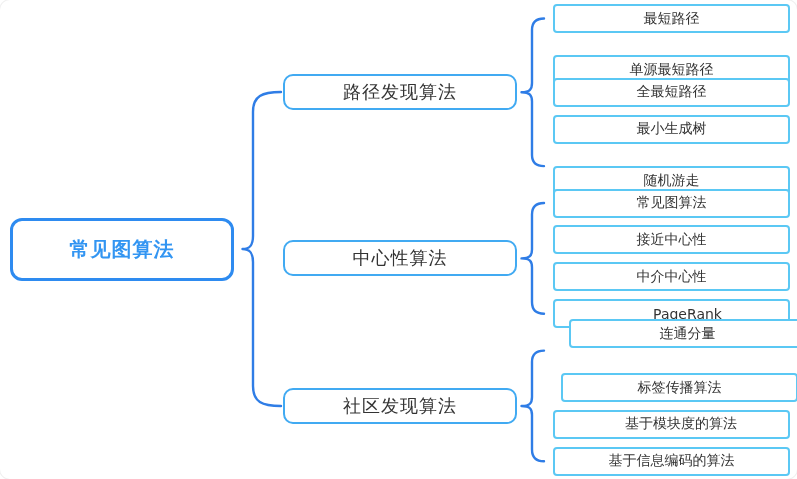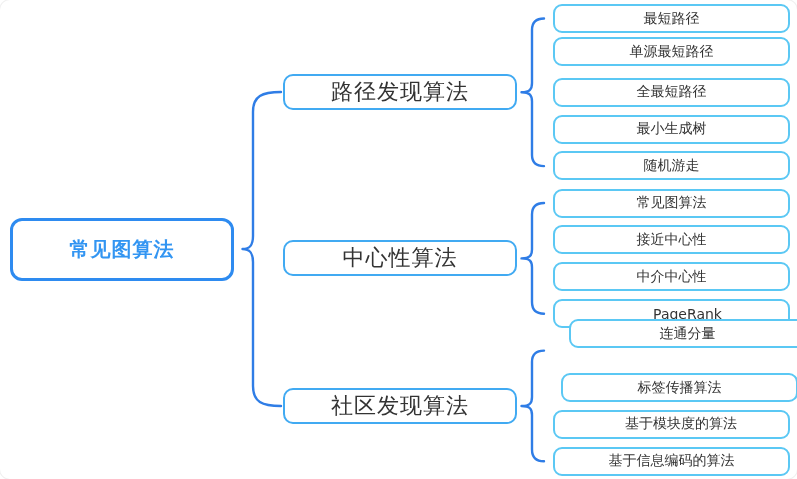--- a/index.html
+++ b/index.html
@@ -49,29 +49,29 @@
     color: var(--root-text-blue, #3295f2);
     font-size: 20px;
     font-weight: 700;
     letter-spacing: 1px;
   }
   .branch {
     left: 283px;
     width: 234px; height: 36px;
     border: 2px solid var(--branch-blue, #41aaf2);
     border-radius: 10px;
-    font-size: 22px;
+    font-size: 18px;
     font-weight: 500;
     letter-spacing: 1px;
   }
   .leaf {
     left: 553px;
     width: 237px; height: 29px;
     border: 2px solid var(--leaf-blue, #5bc8f4);
-    border-radius: 9px;
+    border-radius: 4px;
     font-size: 14px;
     font-weight: 400;
   }
 </style>
 </head>
 <body>
 
 <div class="canvas">
 
   <svg class="links" viewBox="0 0 797 479">
@@ -83,24 +83,24 @@
 
   <div class="node root">常见图算法</div>
 
   <div class="node branch" style="top:74px">路径发现算法</div>
 
   <div class="node branch" style="top:240px">中心性算法</div>
 
   <div class="node branch" style="top:388px">社区发现算法</div>
 
 <div class="node leaf" style="top: 4px;">最短路径</div>
-    <div class="node leaf" style="top: 37px; text-align: center;">单源最短路径</div>
+    <div class="node leaf" style="top: 55px; text-align: center;">单源最短路径</div>
     <div class="node leaf" style="top: 77.8px;">全最短路径</div>
     <div class="node leaf" style="top: 114.7px;">最小生成树</div>
-    <div class="node leaf" style="top: 151px;">随机游走</div>
+    <div class="node leaf" style="top: 166px;">随机游走</div>
     <div class="node leaf" style="top: 188.5px;">常见图算法</div>
     <div class="node leaf" style="top: 225.4px;">接近中心性</div>
     <div class="node leaf" style="top: 262.3px;">中介中心性</div>
     <div class="node leaf" style="top: 299.2px; padding-left: 32px;">PageRank</div>
     <div class="node leaf" style="top: 319px; margin-left: 16px;">连通分量</div>
     <div class="node leaf" style="top: 373px; margin-left: 8px;">标签传播算法</div>
     <div class="node leaf" style="top: 409.9px; padding-left: 19px;">基于模块度的算法</div>
     <div class="node leaf" style="top: 446.8px;">基于信息编码的算法</div>
   </div>
 

